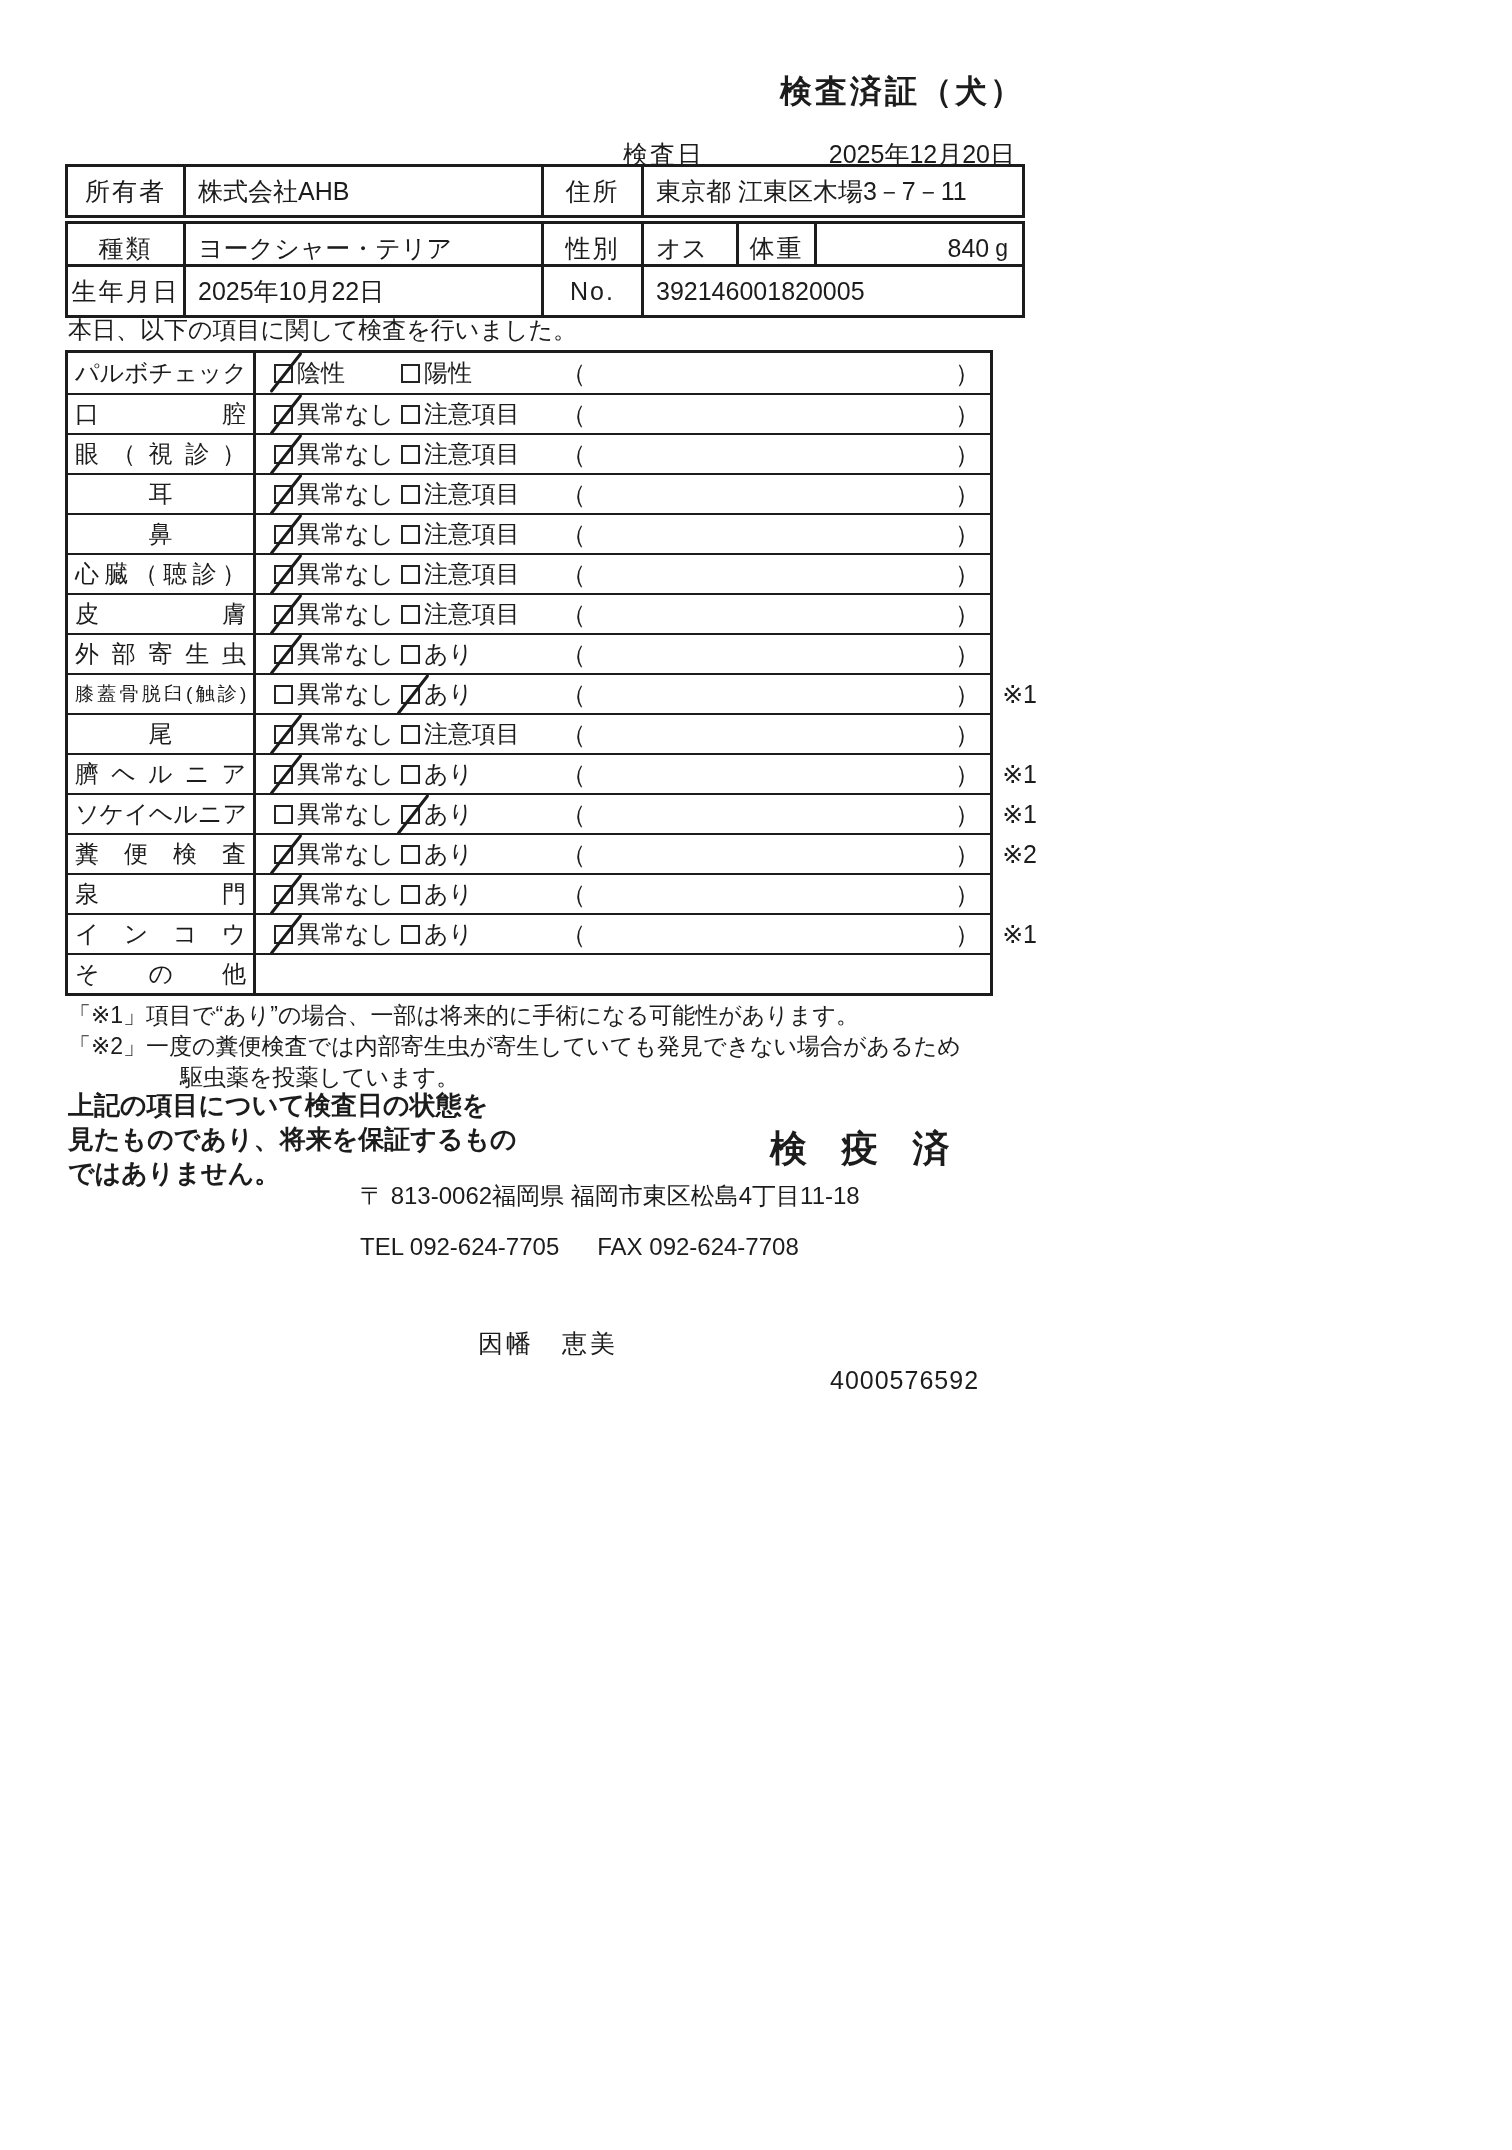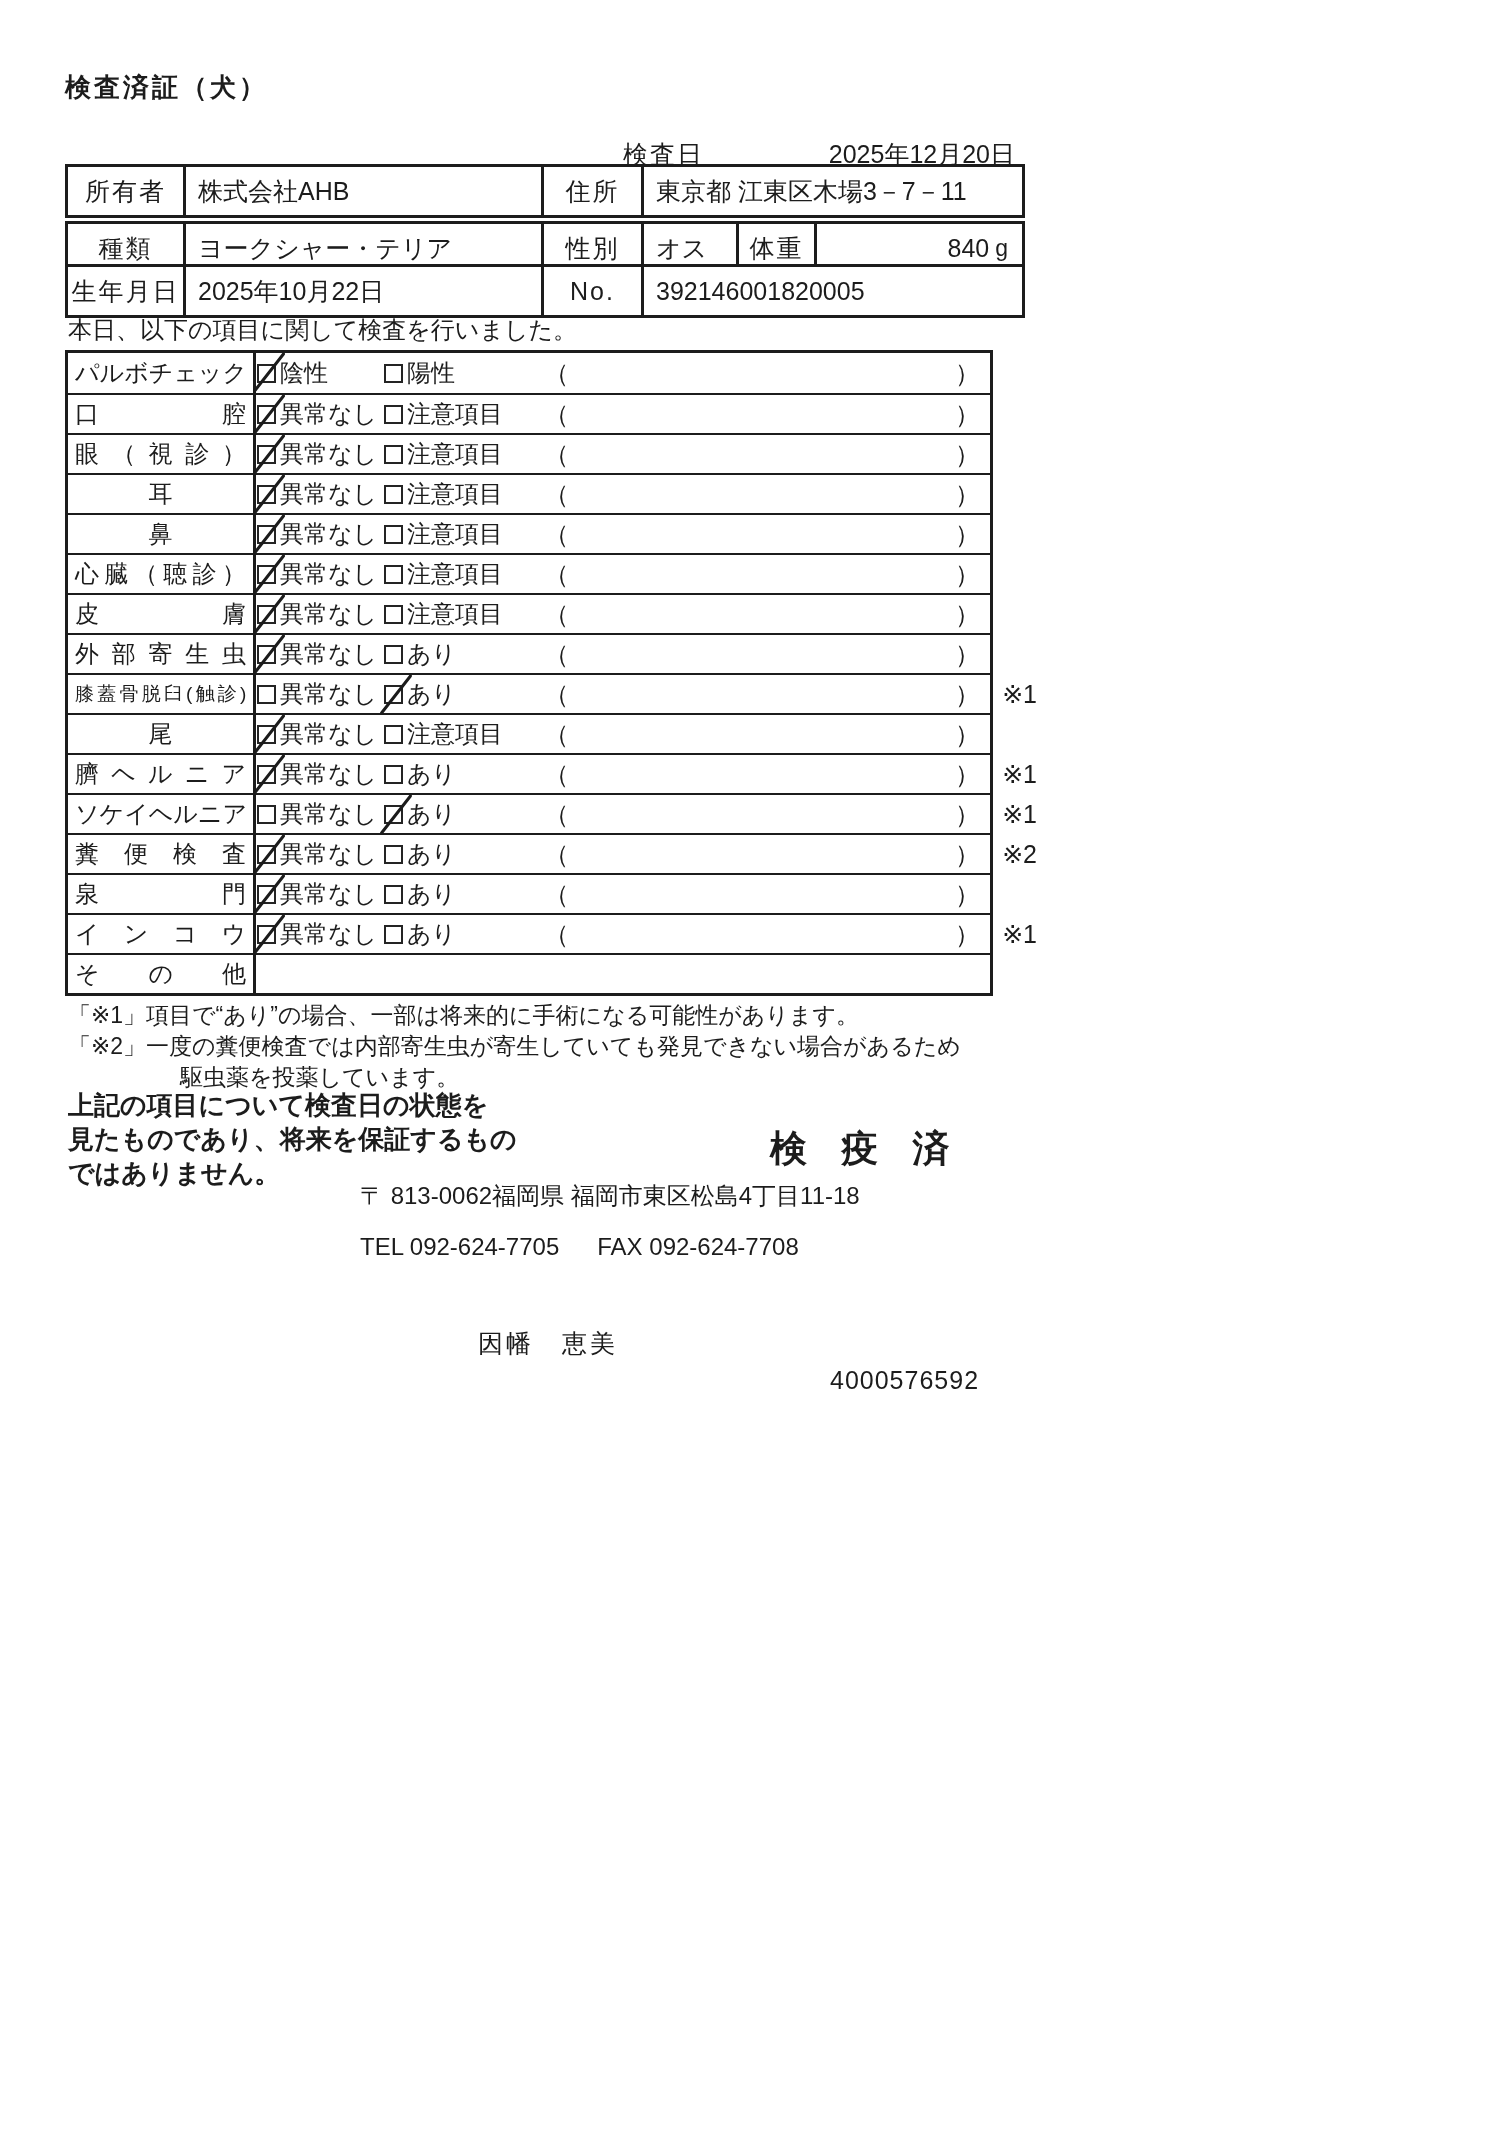--- a/index.html
+++ b/index.html
@@ -8,21 +8,21 @@
     width:1512px; height:2150px;
     font-family:"Liberation Sans","DejaVu Sans",sans-serif;
     color:#1c1c1c;
   }
   .page {
     position:relative; width:1512px; height:2150px;
     background:#ffffff; overflow:hidden;
   }
   .title {
     position:absolute; top:70px; left:65px; width:960px;
-    text-align:left; font-size:26px; font-weight:700; letter-spacing:3px;
+    text-align:right; font-size:32px; font-weight:700; letter-spacing:3px;
   }
   .date-line {
     position:absolute; top:138px; left:65px; width:950px;
     display:flex; font-size:25px;
   }
   .dl-label { margin-left:558px; letter-spacing:2px; }
   .dl-value { margin-left:auto; }
 
   .igrid {
     position:absolute; left:65px; width:960px;
@@ -53,21 +53,21 @@
     border-top:2.5px solid #1c1c1c; position:relative;
   }
   .exam-row:first-child { border-top:none; }
   .item-cell {
     width:188px; flex:none; border-right:3px solid #1c1c1c;
     display:flex; justify-content:space-between; align-items:center;
     padding:0 7px; font-size:24px;
   }
   .item-cell.small { font-size:19px; letter-spacing:-0.5px; }
   .opt { position:relative; display:flex; align-items:center; flex:none; }
-  .opt1 { width:127px; margin-left:1px; }
+  .opt1 { width:127px; margin-left:18px; }
   .opt2 { width:150px; }
   .cb { width:19px; height:19px; border:2.5px solid #242424; margin-right:4px; flex:none; }
   .opt-label { font-size:24px; white-space:nowrap; }
   .slash {
     display:none; position:absolute; left:-13px; top:18px;
     width:50px; height:3px; background:#1b1b1b;
     transform:rotate(-52deg); border-radius:2px;
   }
   .opt.checked .slash { display:block; }
   .paren {

